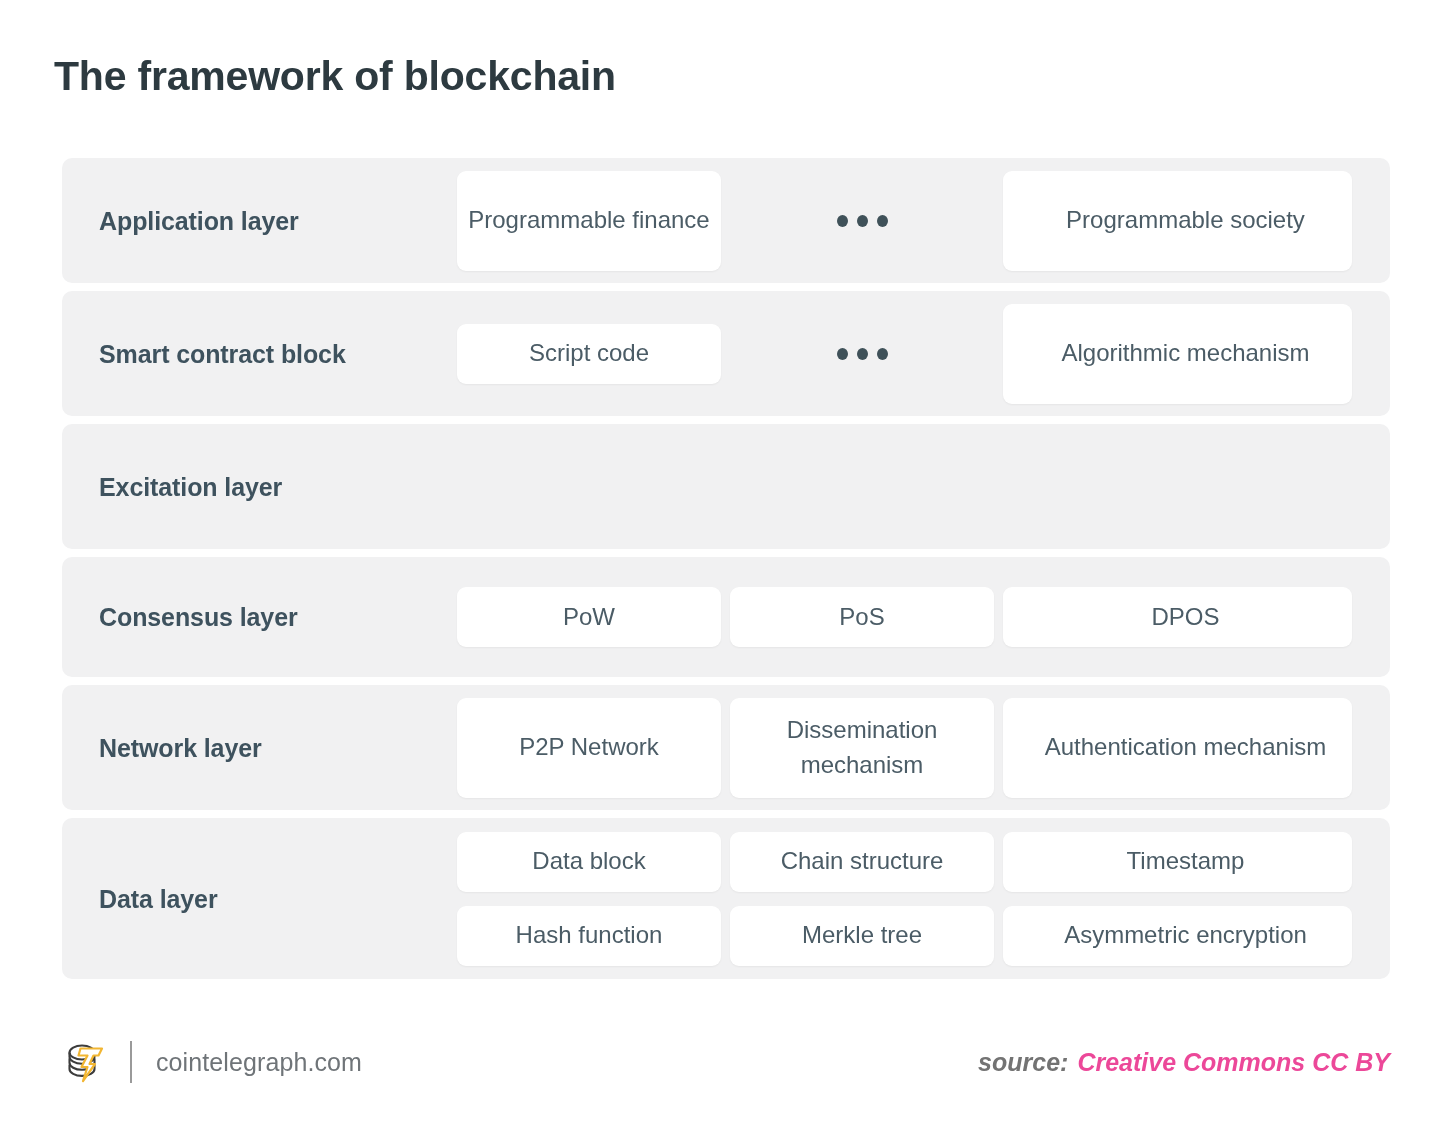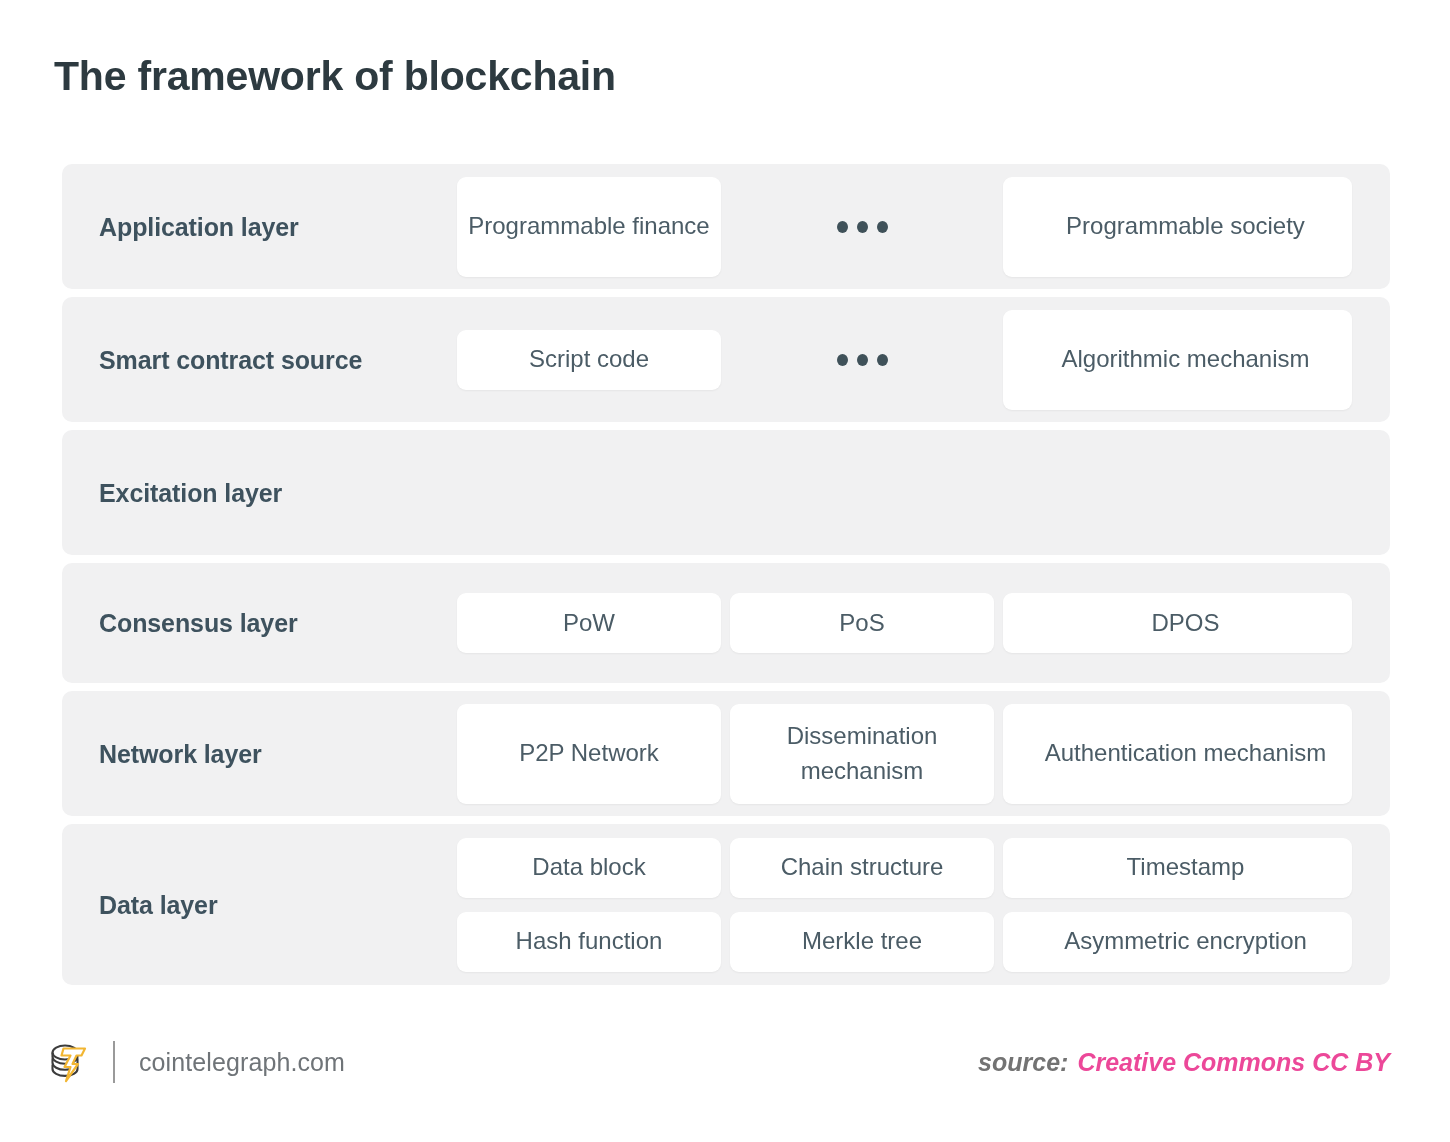--- a/index.html
+++ b/index.html
@@ -32,21 +32,21 @@
     color: #2d3a40;
     letter-spacing: -0.2px;
     line-height: 1.2;
     white-space: nowrap;
   }
 
   
   .stack {
     position: absolute;
     left: 62px;
-    top: 164px;
+    top: 158px;
     width: 1328px;
   }
 
   .layer-row {
     position: relative;
     background: #f1f1f2;
     border-radius: 10px;
     margin-bottom: 8px;
     display: flex;
     align-items: center;
@@ -132,21 +132,21 @@
     display: block;
     width: 11px;
     height: 12px;
     border-radius: 50%;
     background: #3f5159;
   }
 
   
   .footer {
     position: absolute;
-    left: 45px;
+    left: 62px;
     right: 60px;
     top: 1032px;
     height: 60px;
     display: flex;
     align-items: center;
     justify-content: space-between;
   }
 
   .brand {
     display: flex;
@@ -208,21 +208,21 @@
                 <i></i>
                 <i></i>
               </div>
           </div>
           <div class="card c3 tall">Programmable society</div>
         </div>
       </div>
     </div>
 
     <div class="layer-row h125">
-      <div class="layer-label">Smart contract source</div>
+      <div class="layer-label">Smart contract block</div>
       <div class="cards">
         <div class="card-line">
           <div class="card c1 short">Script code</div>
           <div class="ellipsis-slot short">
             <div class="dots">
                 <i></i>
                 <i></i>
                 <i></i>
               </div>
           </div>

